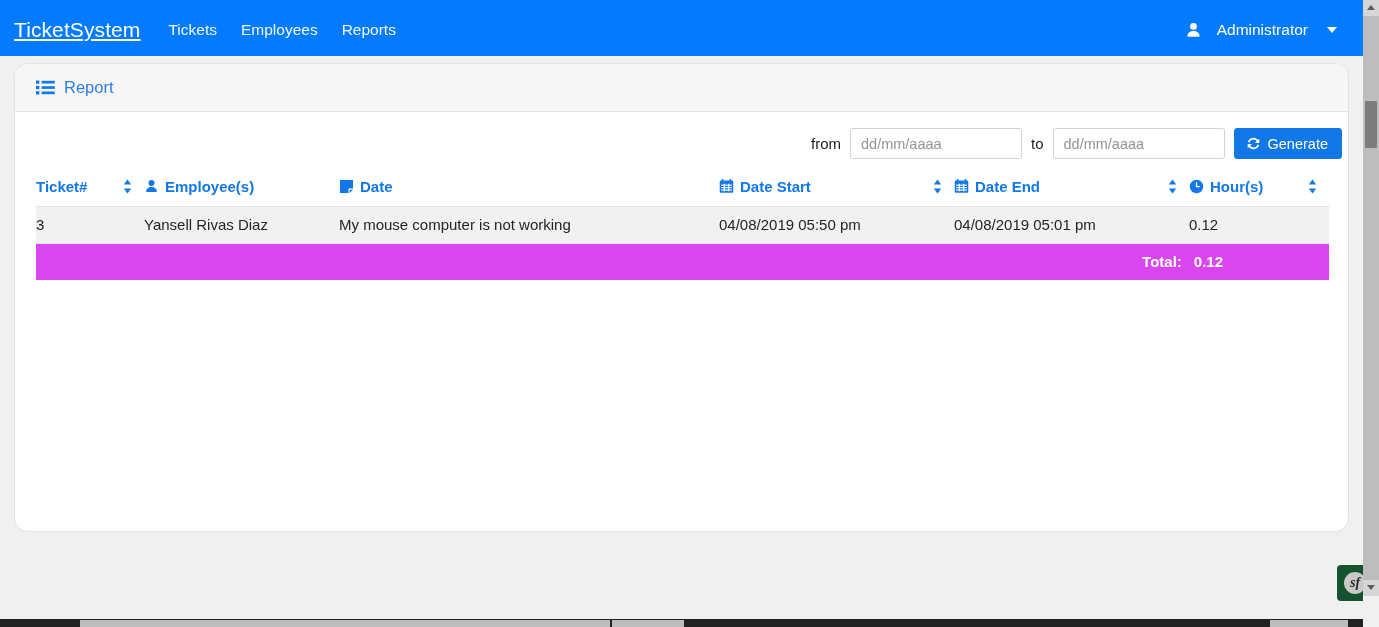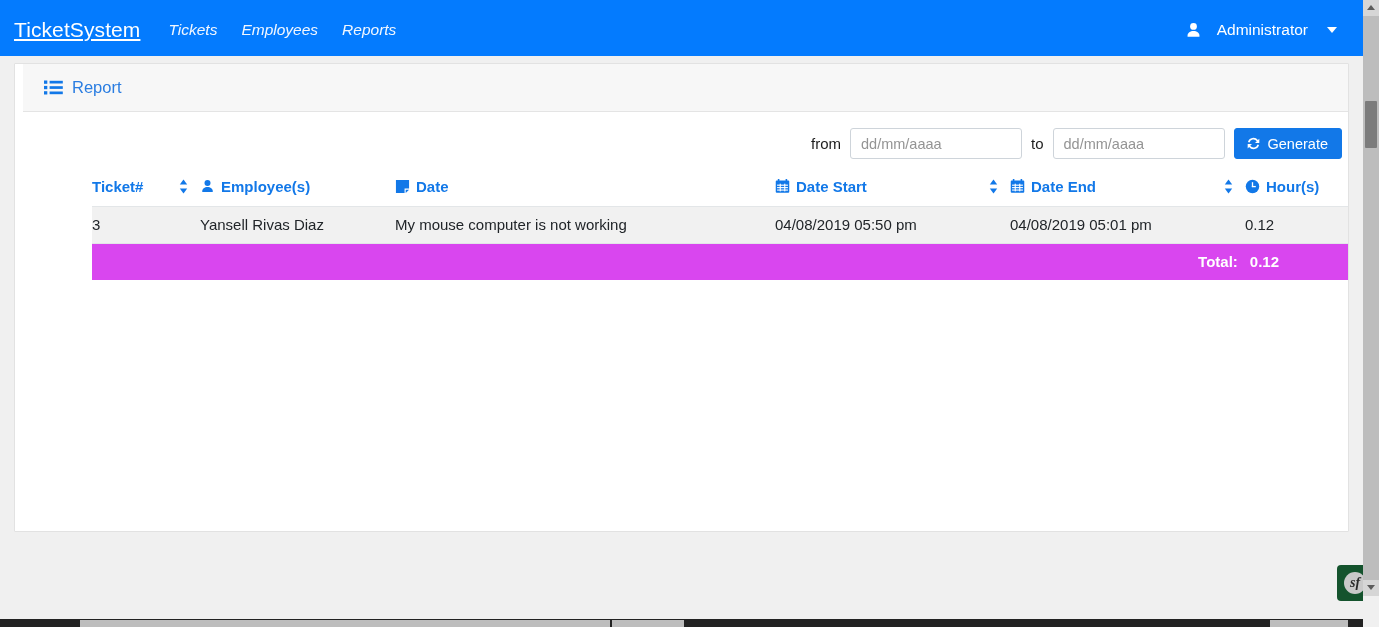--- a/index.html
+++ b/index.html
@@ -39,21 +39,21 @@
     align-items: center;
     padding: 4px 16px 0 14px;
   }
   .brand {
     color: #ffffff;
     font-size: 21px;
     letter-spacing: .1px;
     margin-right: 28px;
     white-space: nowrap;
   }
-  .nav-links { display: flex; align-items: center; gap: 24px; font-style: italic; }
+  .nav-links { display: flex; align-items: center; gap: 24px; }
   .nav-link {
     color: #f2f7ff;
     font-size: 15.5px;
     text-decoration: none;
     white-space: nowrap;
   }
   .nav-right {
     margin-left: auto;
     display: flex;
     align-items: center;
@@ -71,38 +71,37 @@
   .user-icon svg { display: block; }
 
   
   .card {
     position: absolute;
     left: 14px; top: 63px;
     width: 1335px;
     height: 469px;
     background: #ffffff;
     border: 1px solid #e2e2e2;
-    border-radius: 1px;
+    border-radius: 14px;
     overflow: hidden;
-    padding-left: 8px;
   }
   .card-header {
     height: 48px;
     background: #f7f7f7;
     border-bottom: 1px solid #e4e4e4;
     display: flex;
     align-items: center;
     padding-left: 21px;
     gap: 9px;
   }
   .card-header-title {
     color: #2a7de1;
     font-size: 16.5px;
   }
-  .card-body { padding: 0; position: relative; margin-left: 48px; }
+  .card-body { padding: 0; position: relative; }
 
   
   .filter-row {
     display: flex;
     align-items: center;
     justify-content: flex-end;
     gap: 9px;
     padding: 16px 6px 13px 0;
   }
   .filter-label {

